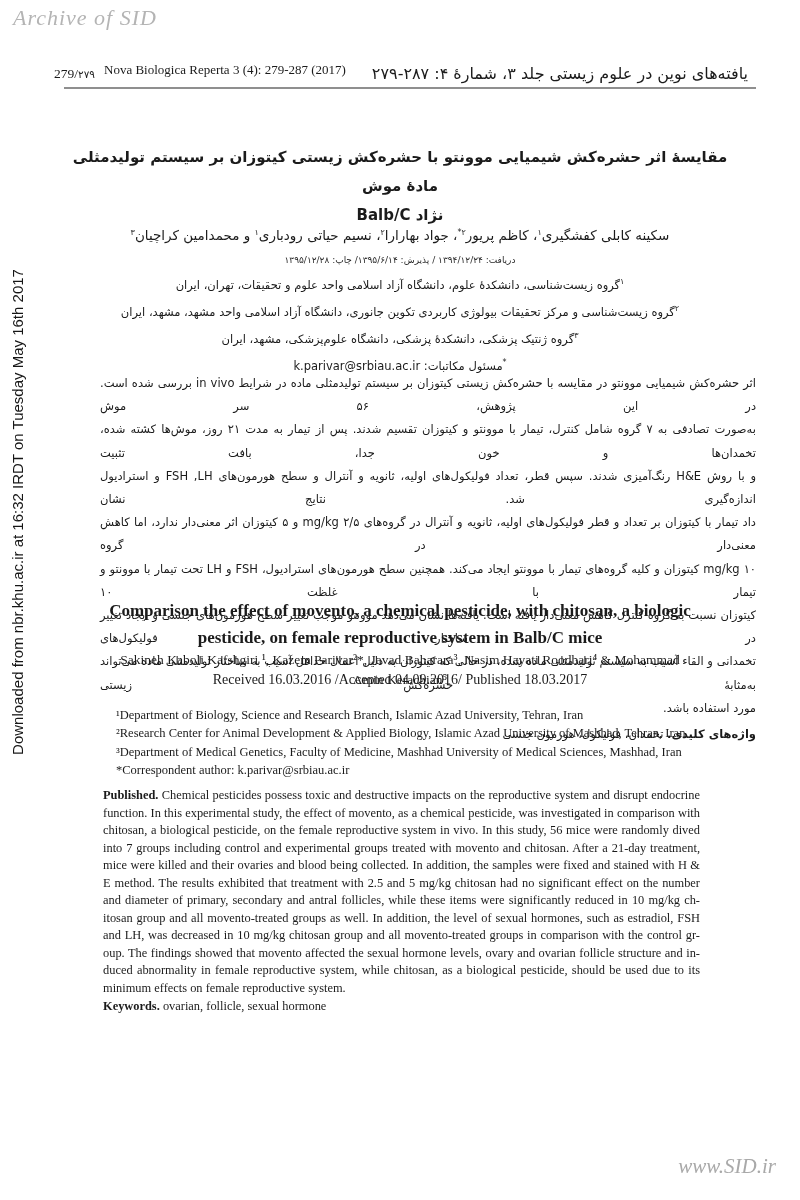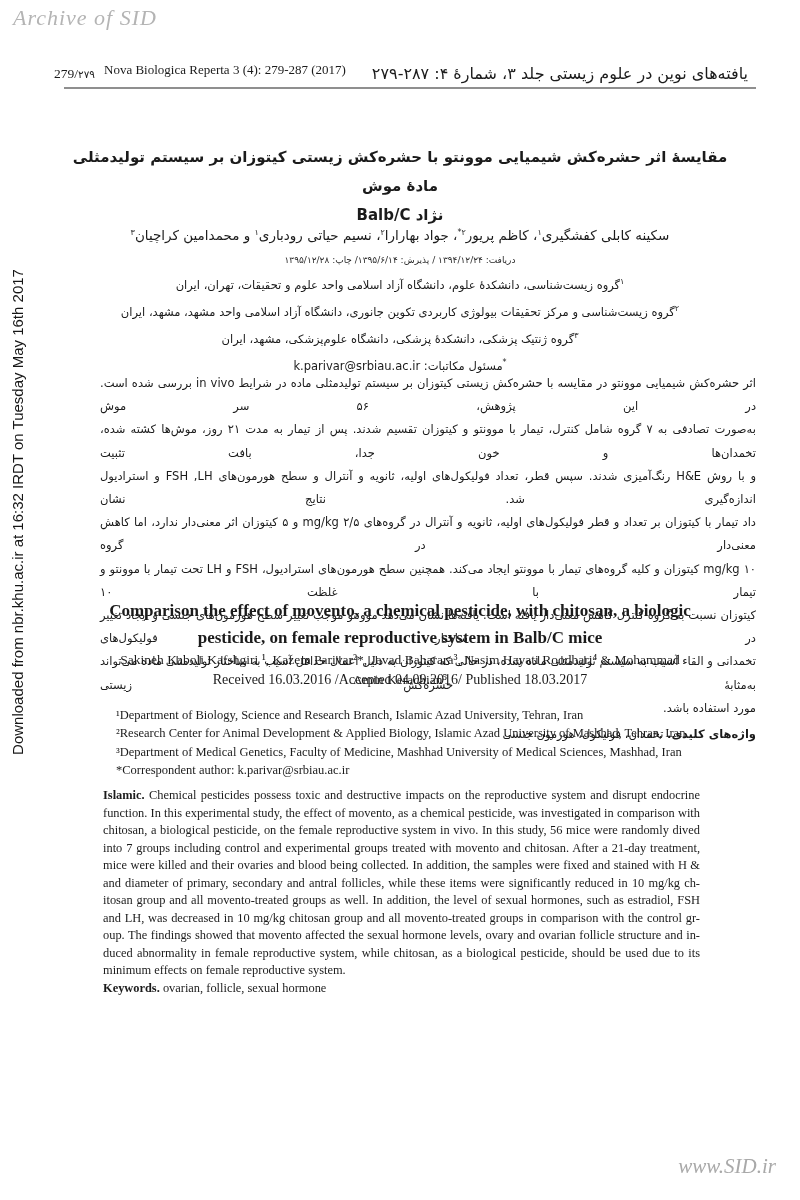--- a/index.html
+++ b/index.html
@@ -102,27 +102,28 @@
 
   <div class="en-affils">
 
   <div>¹Department of Biology, Science and Research Branch, Islamic Azad University, Tehran, Iran</div>
       <div>²Research Center for Animal Development &amp; Applied Biology, Islamic Azad University of Mashhad, Tehran, Iran</div>
       <div>³Department of Medical Genetics, Faculty of Medicine, Mashhad University of Medical Sciences, Mashhad, Iran</div>
       <div>*Correspondent author: k.parivar@srbiau.ac.ir</div>
     </div>
 
   <div class="en-abs">
-    <div class="abs-line"><b>Islamic.</b> <span>Chemical pesticides possess toxic and destructive impacts on the reproductive system and disrupt endocrine</span></div>
+    <div class="abs-line"><b>Published.</b> <span>Chemical pesticides possess toxic and destructive impacts on the reproductive system and disrupt endocrine</span></div>
     <div class="list">
 
     <div class="abs-line">function. In this experimental study, the effect of movento, as a chemical pesticide, was investigated in comparison with</div>
         <div class="abs-line">chitosan, a biological pesticide, on the female reproductive system in vivo. In this study, 56 mice were randomly dived</div>
         <div class="abs-line">into 7 groups including control and experimental groups treated with movento and chitosan. After a 21-day treatment,</div>
         <div class="abs-line">mice were killed and their ovaries and blood being collected. In addition, the samples were fixed and stained with H &amp;</div>
+        <div class="abs-line">E method. The results exhibited that treatment with 2.5 and 5 mg/kg chitosan had no significant effect on the number</div>
         <div class="abs-line">and diameter of primary, secondary and antral follicles, while these items were significantly reduced in 10 mg/kg ch-</div>
         <div class="abs-line">itosan group and all movento-treated groups as well. In addition, the level of sexual hormones, such as estradiol, FSH</div>
         <div class="abs-line">and LH, was decreased in 10 mg/kg chitosan group and all movento-treated groups in comparison with the control gr-</div>
         <div class="abs-line">oup. The findings showed that movento affected the sexual hormone levels, ovary and ovarian follicle structure and in-</div>
         <div class="abs-line">duced abnormality in female reproductive system, while chitosan, as a biological pesticide, should be used due to its</div>
         <div class="abs-line">minimum effects on female reproductive system.</div>
       </div>
     <div class="en-keywords"><b>Keywords.</b> <span>ovarian, follicle, sexual hormone</span></div>
   </div>
 

